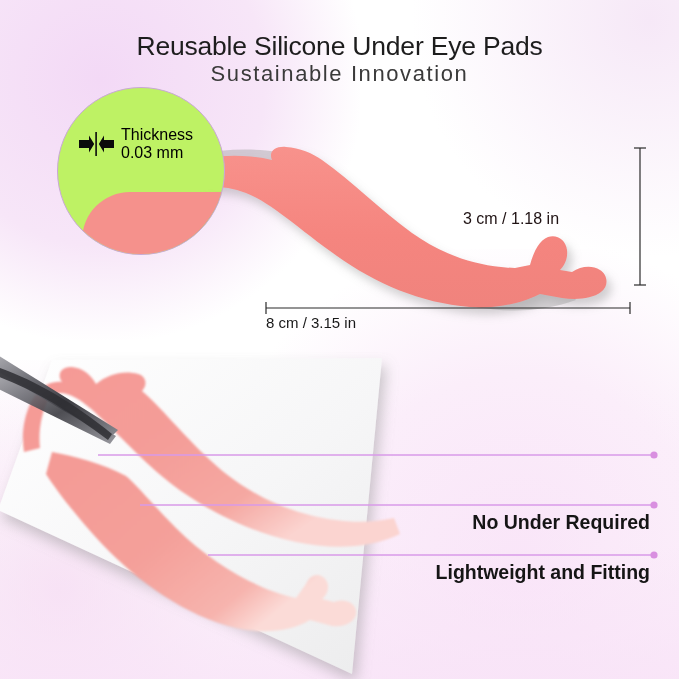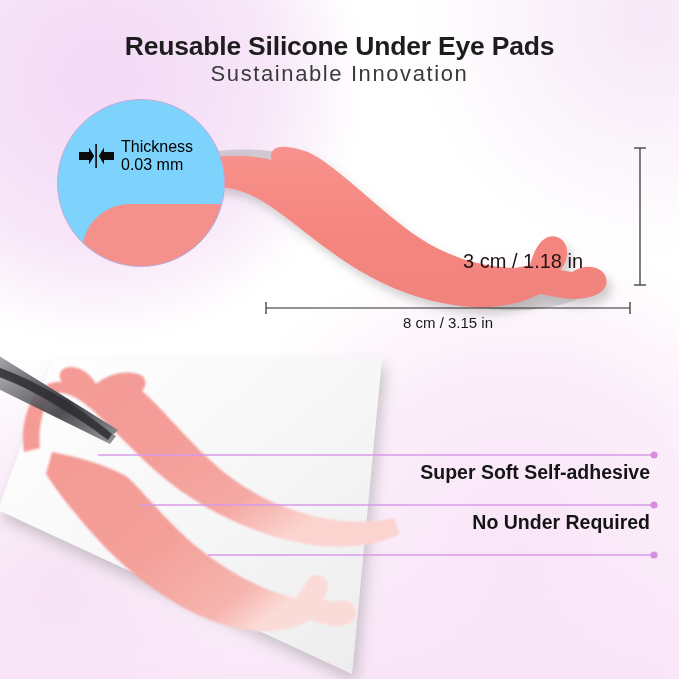--- a/index.html
+++ b/index.html
@@ -53,21 +53,21 @@
     background: linear-gradient(to top, rgba(248,226,247,0.75) 0%, rgba(250,236,249,0.25) 45%, rgba(255,255,255,0) 100%);
   }
 
   
   .title {
     position: absolute;
     left: 0; top: 31px;
     width: 679px;
     text-align: center;
     font-size: 26.5px;
-    font-weight: bold;
+    font-weight: normal;
     color: #1d1d1d;
     letter-spacing: -0.2px;
   }
   .subtitle {
     position: absolute;
     left: 0; top: 61px;
     width: 679px;
     text-align: center;
     font-size: 22px;
     font-weight: 400;
@@ -79,24 +79,24 @@
   .hero-wrap {
     position: absolute;
     left: 0; top: 0;
     width: 679px; height: 679px;
     pointer-events: none;
   }
 
   
   .magnifier {
     position: absolute;
-    left: 57px; top: 99px;
+    left: 57px; top: 87px;
     width: 168px; height: 168px;
     border-radius: 50%;
-    background: #7dd3fc;
+    background: #bef264;
     border: 1.4px solid #c9a8d6;
     overflow: hidden;
     box-sizing: border-box;
   }
   .mag-blob {
     position: absolute;
     left: 24px; top: 104px;
     width: 215px; height: 96px;
     background: #f5918c;
     border-radius: 60px 14px 14px 60px;
@@ -119,31 +119,29 @@
   .thk-arrows {
     position: relative;
     width: 37px; height: 26px;
   }
 
   
   .dim-h-label {
     position: absolute;
     left: 266px; top: 314px;
     width: 364px;
-    text-align: center;
     font-size: 15px;
     color: #181818;
   }
   .dim-v-label {
     position: absolute;
     left: 463px; top: 210px;
-    font-size: 20px;
+    font-size: 16px;
     color: #201314;
     white-space: nowrap;
-    margin-top: 40px;
   }
 
   
   .photo-stage {
     position: absolute;
     left: -10px; top: 352px;
     width: 420px; height: 330px;
   }
 
   
@@ -350,16 +348,16 @@
       <line x1="140" y1="505" x2="652" y2="505"></line>
       <line x1="208" y1="555" x2="652" y2="555"></line>
     </g>
     <g fill="#d98fe0">
       <circle cx="654" cy="455" r="3.6"></circle>
       <circle cx="654" cy="505" r="3.6"></circle>
       <circle cx="654" cy="555" r="3.6"></circle>
     </g>
   </svg>
 
-  <div class="callout callout-1">Super Soft Self-adhesive</div>
   <div class="callout callout-2">No Under Required</div>
+  <div class="callout callout-3">Lightweight and Fitting</div>
 
 </div>
 
 </body></html>

